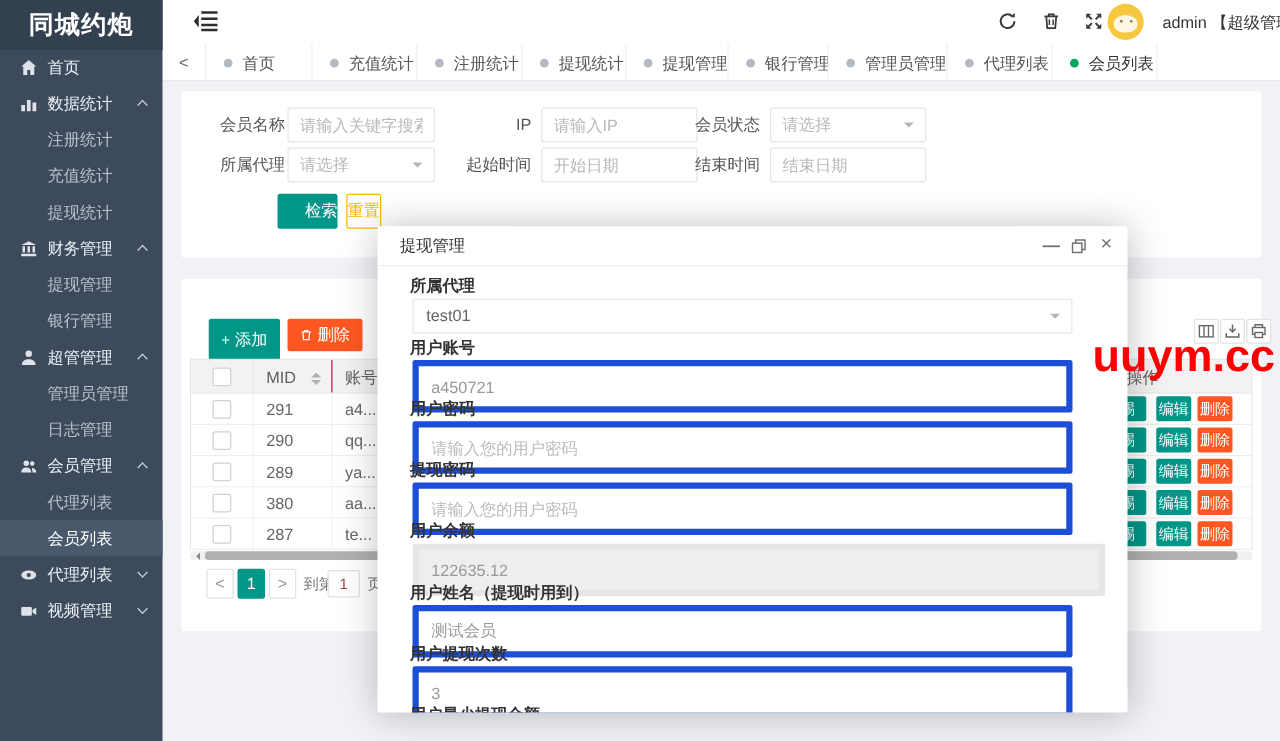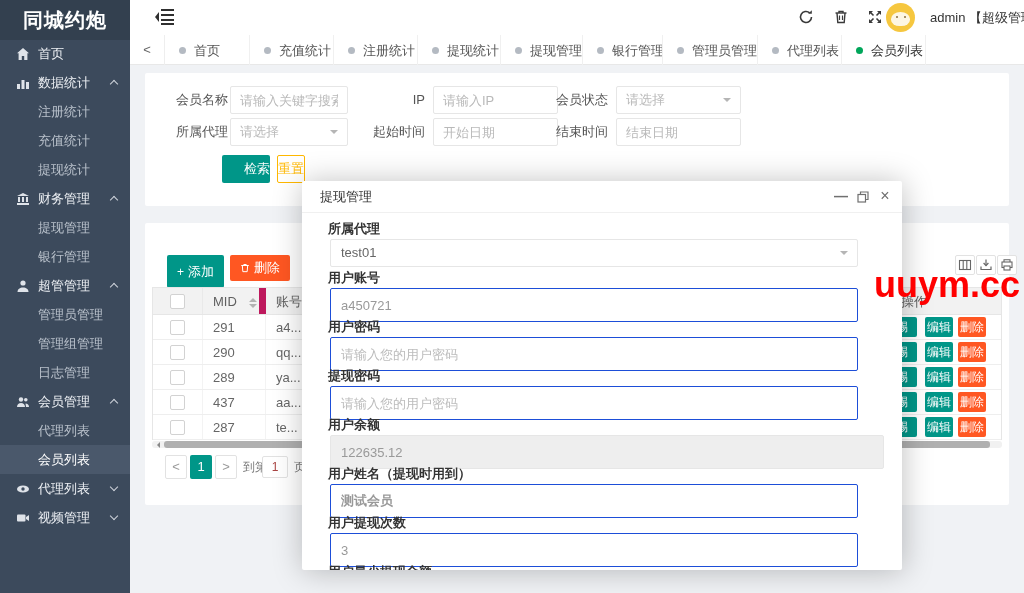--- a/index.html
+++ b/index.html
@@ -57,21 +57,21 @@
   .btn-delete { position:absolute; left:85px; top:32px; height:26px; line-height:26px; padding:0 10px; background:#ff5722; color:#fff; }
   .btn-add .bi, .btn-delete .bi { margin-right:4px; font-size:12px; }
   .tool-ic { position:absolute; top:32px; width:20px; height:20px; border:1px solid #e2e2e2; border-radius:2px; background:#fff; cursor:pointer; }
   .tool-ic svg { display:block; margin:2px auto; width:14px; height:14px; }
   .grid { position:absolute; left:7px; top:64px; width:850px; border:1px solid #e6e6e6; border-bottom:none; }
   .g-head { position:relative; height:27px; line-height:27px; background:#f2f2f2; border-bottom:1px solid #e6e6e6; color:#5f5f5f; }
   .g-row { position:relative; height:25px; line-height:25px; border-bottom:1px solid #eee; color:#666; background:#fff; }
   .cell-chk { position:absolute; left:0; top:0; width:50px; height:100%; border-right:1px solid #e9e9e9; }
   .g-row .cell-chk { border-right:1px solid #f3f3f3; }
   .chk { position:absolute; left:17px; top:50%; margin-top:-7.5px; width:15px; height:15px; border:1px solid #d2d2d2; border-radius:2px; background:#fff; cursor:pointer; }
-  .cell-mid { position:absolute; left:50px; top:0; width:63px; height:100%; padding-left:10px; border-right:7px solid #be185d; }
+  .cell-mid { position:absolute; left:50px; top:0; width:63px; height:100%; padding-left:10px; border-right:1px solid #be185d; }
   .g-row .cell-mid { border-right:1px solid #f3f3f3; }
   .cell-acc { position:absolute; left:113px; top:0; width:80px; height:100%; padding-left:10px; }
   .cell-op-h { position:absolute; left:748px; top:0; height:100%; }
   .sort { position:absolute; left:46px; top:6px; width:8px; }
   .s-u { display:block; width:0; height:0; border:4px solid transparent; border-bottom-color:#b2b2b2; margin-bottom:2px; }
   .s-d { display:block; width:0; height:0; border:4px solid transparent; border-top-color:#b2b2b2; }
   .mini { position:absolute; height:20px; line-height:20px; border-radius:2px; color:#fff; font-size:12px; text-align:center; cursor:pointer; overflow:hidden; white-space:nowrap; }
   .mini.teal { background:#009688; }
   .mini.orange { background:#ff5722; }
   .hscroll { position:absolute; left:7px; top:218px; width:850px; height:7px; background:#f1f1f1; border-radius:3px; }
@@ -85,21 +85,21 @@
   
   .modal { position:absolute; left:302px; top:181px; width:600px; height:389px; background:#fff; border-radius:2px; box-shadow:1px 1px 30px rgba(0,0,0,.25); z-index:50; }
   .m-head { position:relative; height:32px; line-height:32px; border-bottom:1px solid #f0f0f0; padding-left:18px; color:#333; font-size:13px; }
   .m-ic { position:absolute; top:0; width:18px; height:32px; line-height:30px; text-align:center; color:#707070; cursor:pointer; font-size:14px; }
   .m-min { right:52px; font-weight:bold; }
   .m-max { right:30px; }
   .m-max svg { display:block; margin:10px auto 0; }
   .m-close { right:8px; font-size:16px; }
   .m-body { position:absolute; left:0; top:32px; width:582px; height:357px; overflow:hidden; }
   .m-label { position:absolute; left:26px; color:#333; font-weight:bold; font-size:13px; height:16px; line-height:16px; white-space:nowrap; }
-  .m-input { position:absolute; left:28px; width:528px; height:28px; border:1px solid #1d4ed8; border-radius:2px; padding:16px 10px; font-size:13px; color:#999; background:#fff; outline:none; }
+  .m-input { position:absolute; left:28px; width:528px; height:28px; border:5px solid #1d4ed8; border-radius:2px; padding:16px 10px; font-size:13px; color:#999; background:#fff; outline:none; }
   .m-input::placeholder { color:#bcbcbc; }
   .m-input.disabled { width:554px; background:#eee; border-color:#e6e6e6; color:#999; }
   .m-select { position:absolute; left:28px; width:528px; height:28px; line-height:26px; border:1px solid #e6e6e6; border-radius:2px; padding:0 10px; color:#666; background:#fff; cursor:pointer; }
 
   .watermark { position:absolute; left:874px; top:266px; z-index:60; color:#ff0000; font-size:36px; font-weight:800; letter-spacing:0; line-height:38px; pointer-events:none; }
 </style>
 </head>
 <body>
 
 <div class="stage">
@@ -148,21 +148,20 @@
         <span class="sic">
             <svg viewBox="0 0 14 14">
               <circle cx="7" cy="4" r="2.6" fill="#dfe3e9"></circle>
               <path d="M1.5 13c0-3 2.4-4.6 5.5-4.6S12.5 10 12.5 13z" fill="#dfe3e9"></path>
             </svg>
           </span>
         <span>超管管理</span>
         <span class="caret up"></span>
       </div>
       <div class="sn"><span>管理员管理</span></div>
-      <div class="sn"><span>管理组管理</span></div>
       <div class="sn"><span>日志管理</span></div>
       <div class="sn sec">
         <span class="sic">
             <svg viewBox="0 0 14 14">
               <circle cx="5" cy="4.5" r="2.2" fill="#dfe3e9"></circle>
               <circle cx="9.8" cy="4.8" r="1.8" fill="#dfe3e9"></circle>
               <path d="M1 12c0-2.6 1.8-4 4-4s4 1.4 4 4z" fill="#dfe3e9"></path>
               <path d="M9.5 8.4c2 0 3.5 1.2 3.5 3.6h-3z" fill="#dfe3e9"></path>
             </svg>
           </span>
@@ -366,21 +365,21 @@
           <span class="cell-chk">
               <span class="chk"></span>
             </span>
           <span class="cell-mid">289</span>
           <span class="cell-acc">ya...</span>
         </div>
         <div class="g-row">
           <span class="cell-chk">
               <span class="chk"></span>
             </span>
-          <span class="cell-mid">437</span>
+          <span class="cell-mid">380</span>
           <span class="cell-acc">aa...</span>
         </div>
         <div class="g-row">
           <span class="cell-chk">
               <span class="chk"></span>
             </span>
           <span class="cell-mid">287</span>
           <span class="cell-acc">te...</span>
         </div>
       </div>
@@ -435,21 +434,21 @@
       </span>
       <span class="m-label" style="top:57px">用户账号</span>
       <input class="m-input" style="top: 75px;" value="a450721">
       <span class="m-label" style="top:106px">用户密码</span>
       <input class="m-input" style="top: 124px;" placeholder="请输入您的用户密码">
       <span class="m-label" style="top:155px">提现密码</span>
       <input class="m-input" style="top: 173px;" placeholder="请输入您的用户密码">
       <span class="m-label" style="top:204px">用户余额</span>
       <input class="m-input disabled" style="top: 222px;" disabled="" value="122635.12">
       <span class="m-label" style="top:253px">用户姓名（提现时用到）</span>
-      <input class="m-input" style="top: 271px; font-weight: bold;" value="测试会员">
+      <input class="m-input" style="top: 271px;" value="测试会员">
       <span class="m-label" style="top:302px">用户提现次数</span>
       <input class="m-input" style="top: 320px;" value="3">
       <span class="m-label" style="top:351px">用户最少提现金额</span>
 
     </div>
   </div>
 
   <div class="watermark">uuym.cc</div>
 </div>
 

